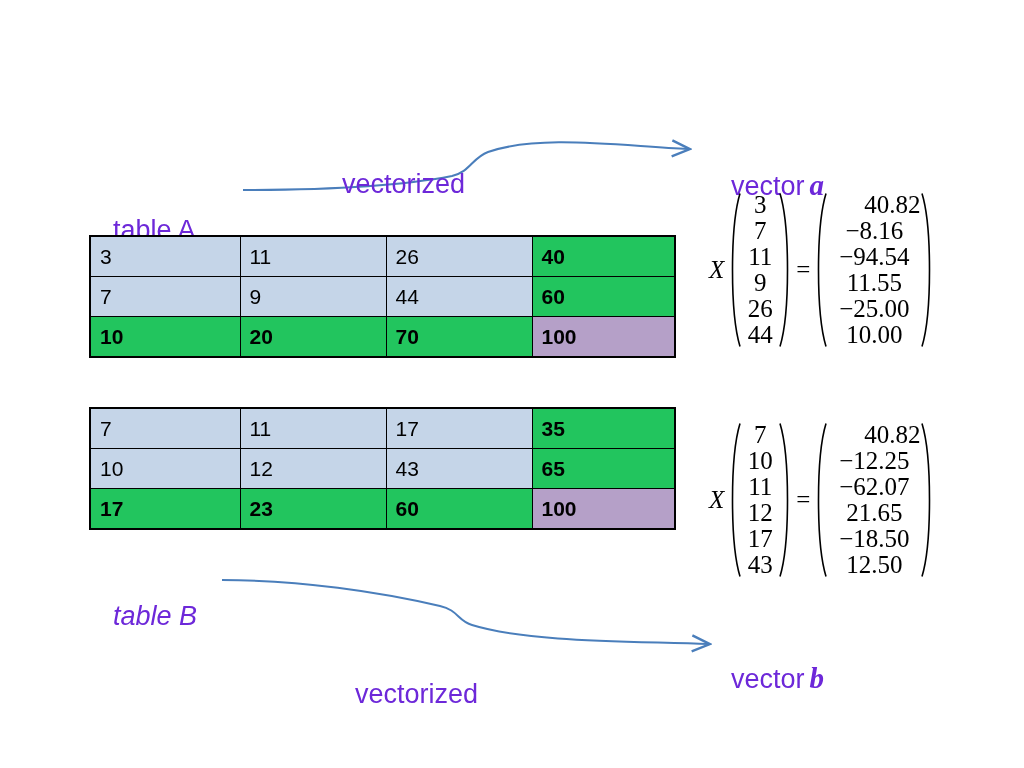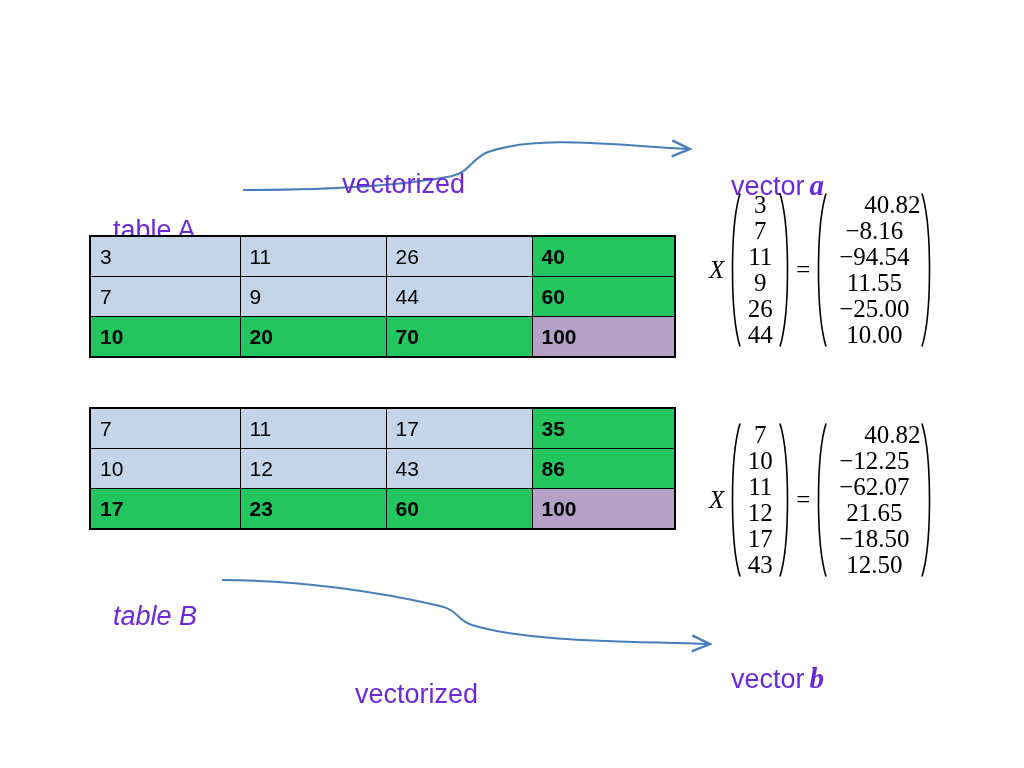--- a/index.html
+++ b/index.html
@@ -204,21 +204,21 @@
         <tr>
           <td class="c-blue num-pad">7</td>
           <td class="c-blue">11</td>
           <td class="c-blue">17</td>
           <td class="c-green">35</td>
         </tr>
         <tr>
           <td class="c-blue num-pad">10</td>
           <td class="c-blue">12</td>
           <td class="c-blue">43</td>
-          <td class="c-green">86</td>
+          <td class="c-green">65</td>
         </tr>
         <tr>
           <td class="c-green">17</td>
           <td class="c-green">23</td>
           <td class="c-green">60</td>
           <td class="c-purple t-red">100</td>
         </tr>
       </tbody>
   </table>
 

